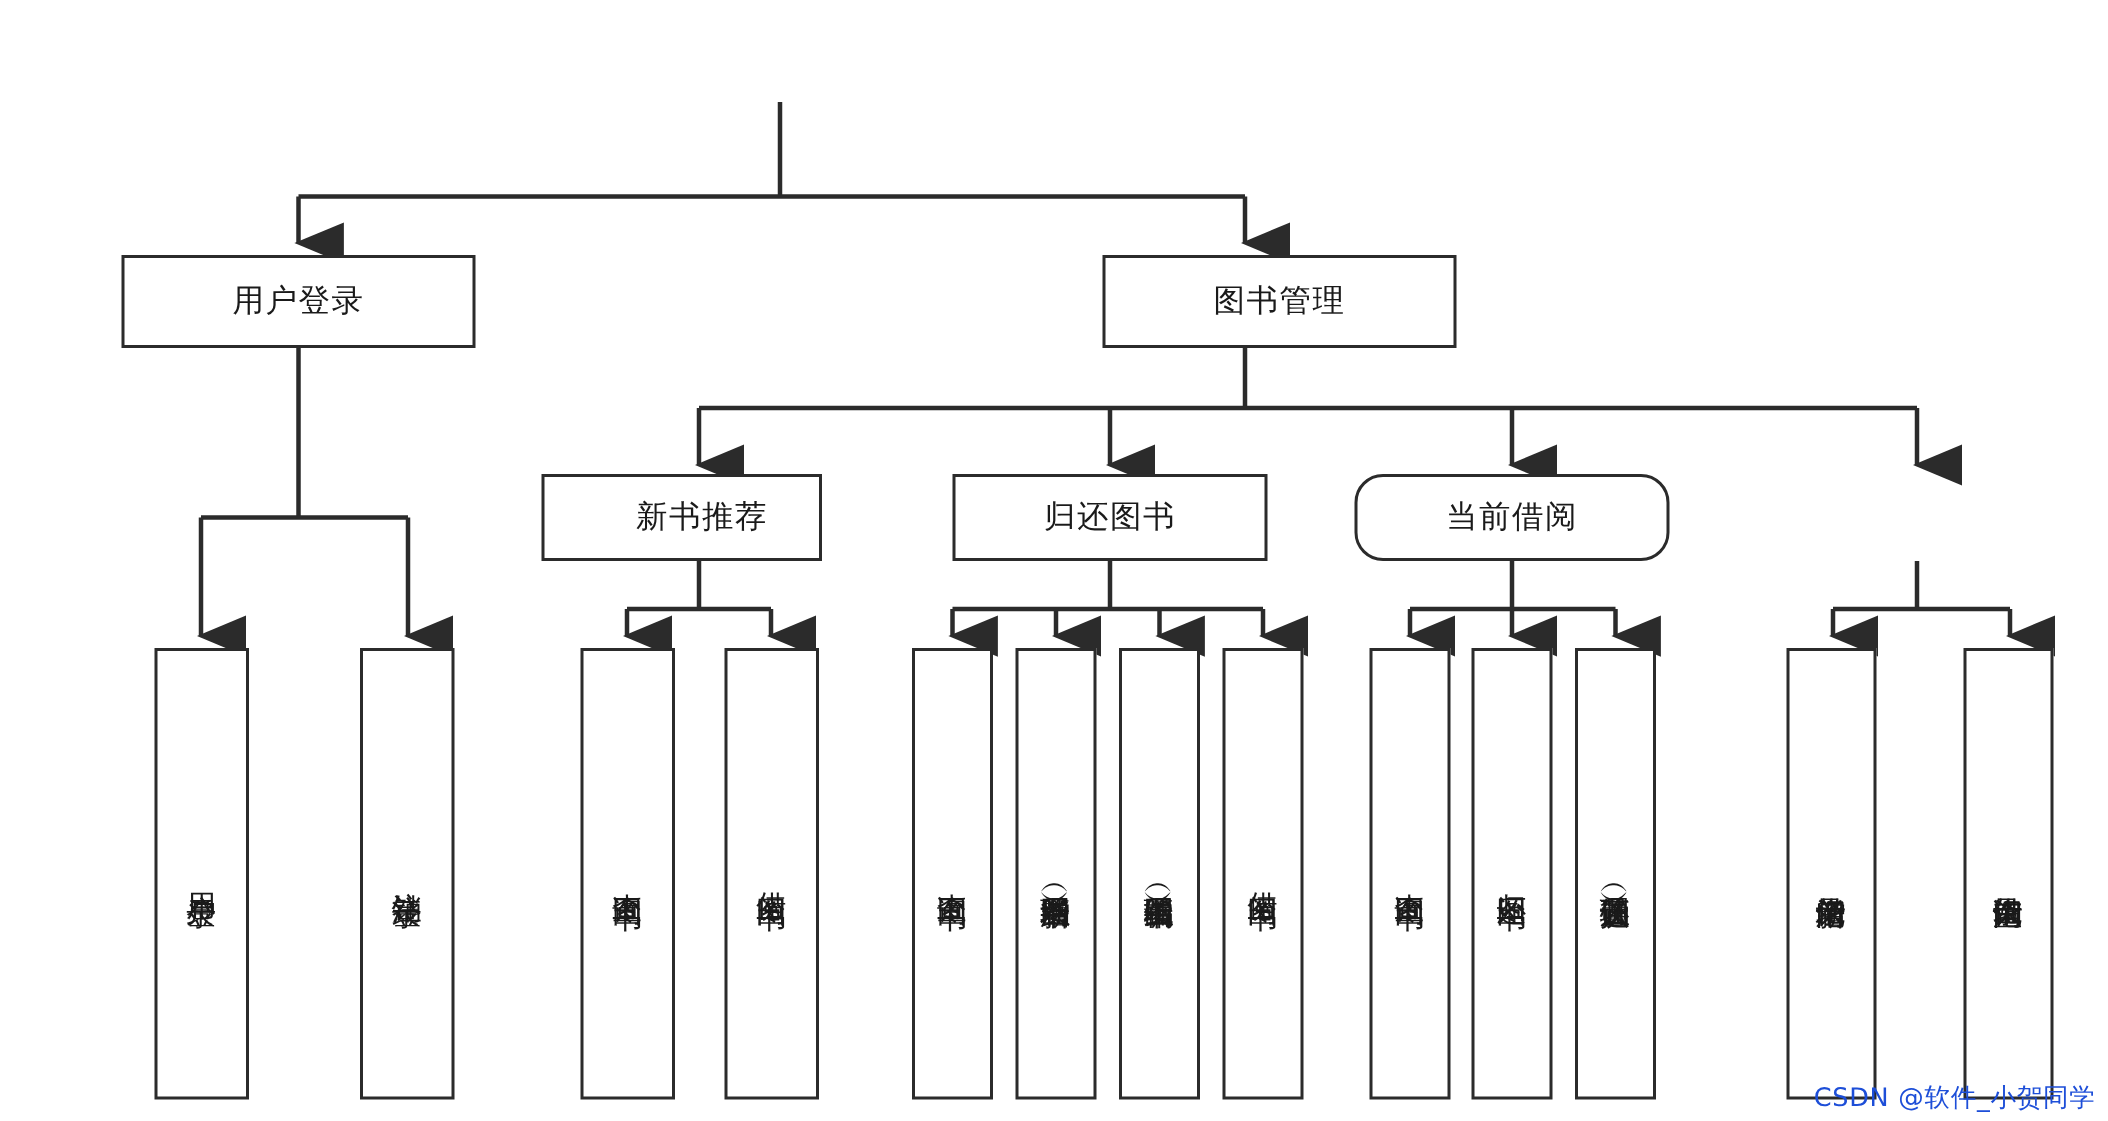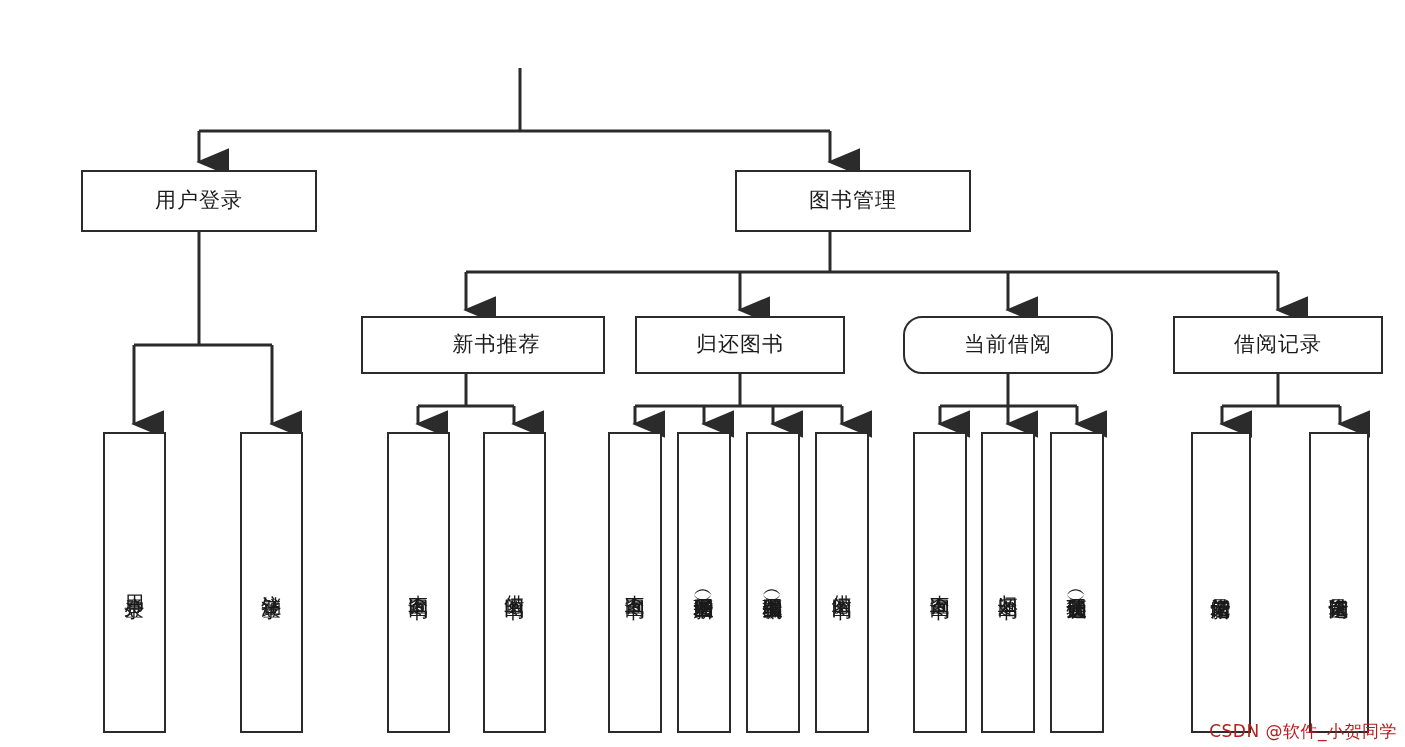--- a/index.html
+++ b/index.html
@@ -58,21 +58,21 @@
   }
   .node-v.tight {
     letter-spacing: 0px;
     line-height: 1.3;
   }
   .watermark {
     position: absolute;
     right: 8px;
     bottom: 4px;
     font-size: 17px;
-    color: #b91c1c;
+    color: #1d4ed8;
     white-space: nowrap;
     letter-spacing: 0.5px;
   }
 </style>
 </head>
 <body>
 
 <div id="diagram-root">
 
   <svg id="diagram-svg" viewBox="0 0 1405 747">
@@ -124,27 +124,26 @@
       <path d="M 1222 406 L 1222 424" marker-end="url(#arrow)"></path>
       <path d="M 1340 406 L 1340 424" marker-end="url(#arrow)"></path>
     </g>
   </svg>
 
 
   <div class="node node-h" style="left:81px; top:170px; width:236px; height:62px;">用户登录</div>
 
   <div class="node node-h" style="left:711px; top:170px; width:236px; height:62px;margin-left:24px;">图书管理</div>
 
-  <div class="node node-h" style="left:361px; top:316px; width:244px; height:58px;padding-left:27px;">新书推荐</div>
+  <div class="node node-h" style="left:361px; top:316px; width:187px; height:58px;padding-left:27px;">新书推荐</div>
 
   <div class="node node-h" style="left:635px; top:316px; width:210px; height:58px;">归还图书</div>
 
   <div class="node node-h" style="left:903px; top:316px; width:210px; height:58px;border-radius:19px;">当前借阅</div>
 
-  <div class="node node-h" style="left:1173px; top:316px; width:210px; height:58px;">借阅记录</div>
 
   <div class="node node-v" style="left:103px; top:432px; width:63px; height:301px;">用户登录</div>
 
   <div class="node node-v" style="left:240px; top:432px; width:63px; height:301px;">注销登录</div>
 
   <div class="node node-v" style="left:387px; top:432px; width:63px; height:301px;">查询图书</div>
 
   <div class="node node-v" style="left:483px; top:432px; width:63px; height:301px;">借阅图书</div>
 
   <div class="node node-v" style="left:608px; top:432px; width:54px; height:301px;">查询图书</div>

